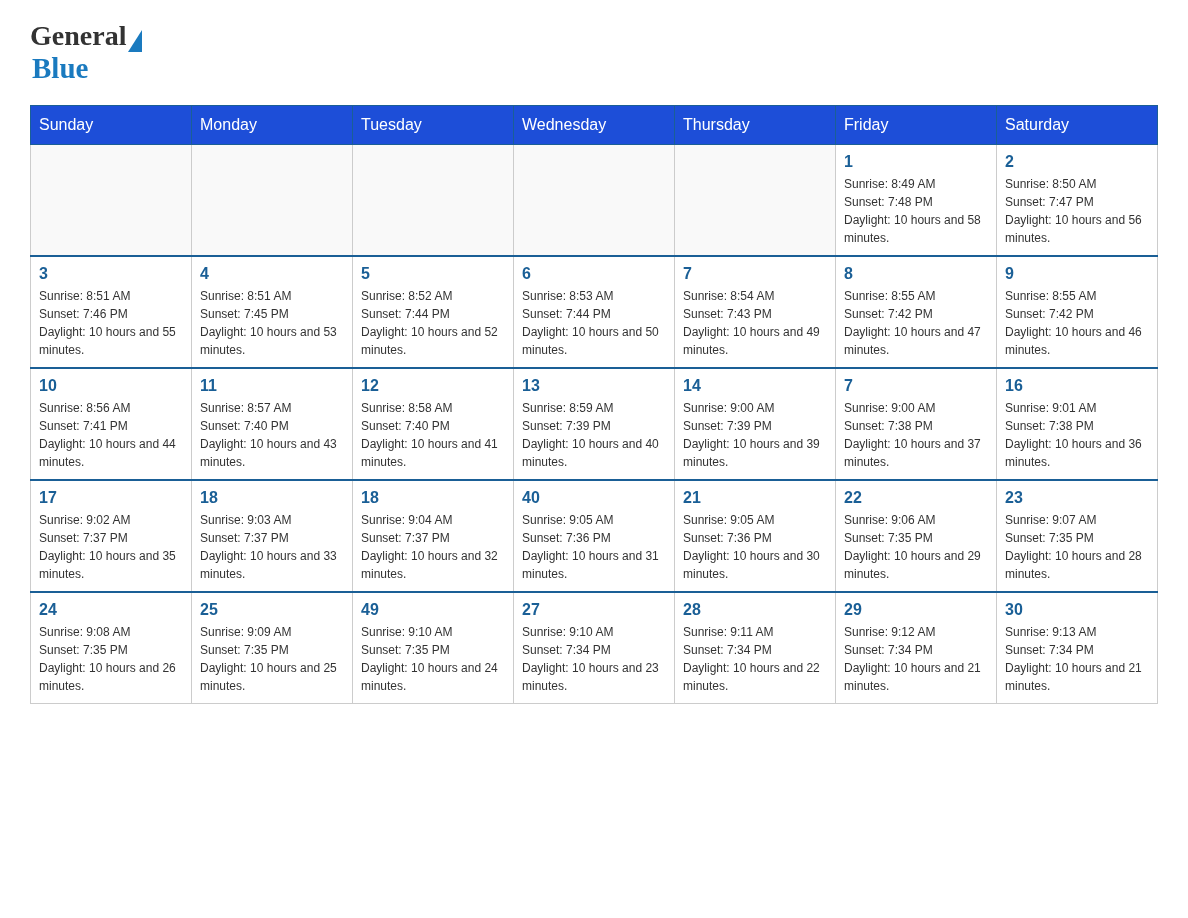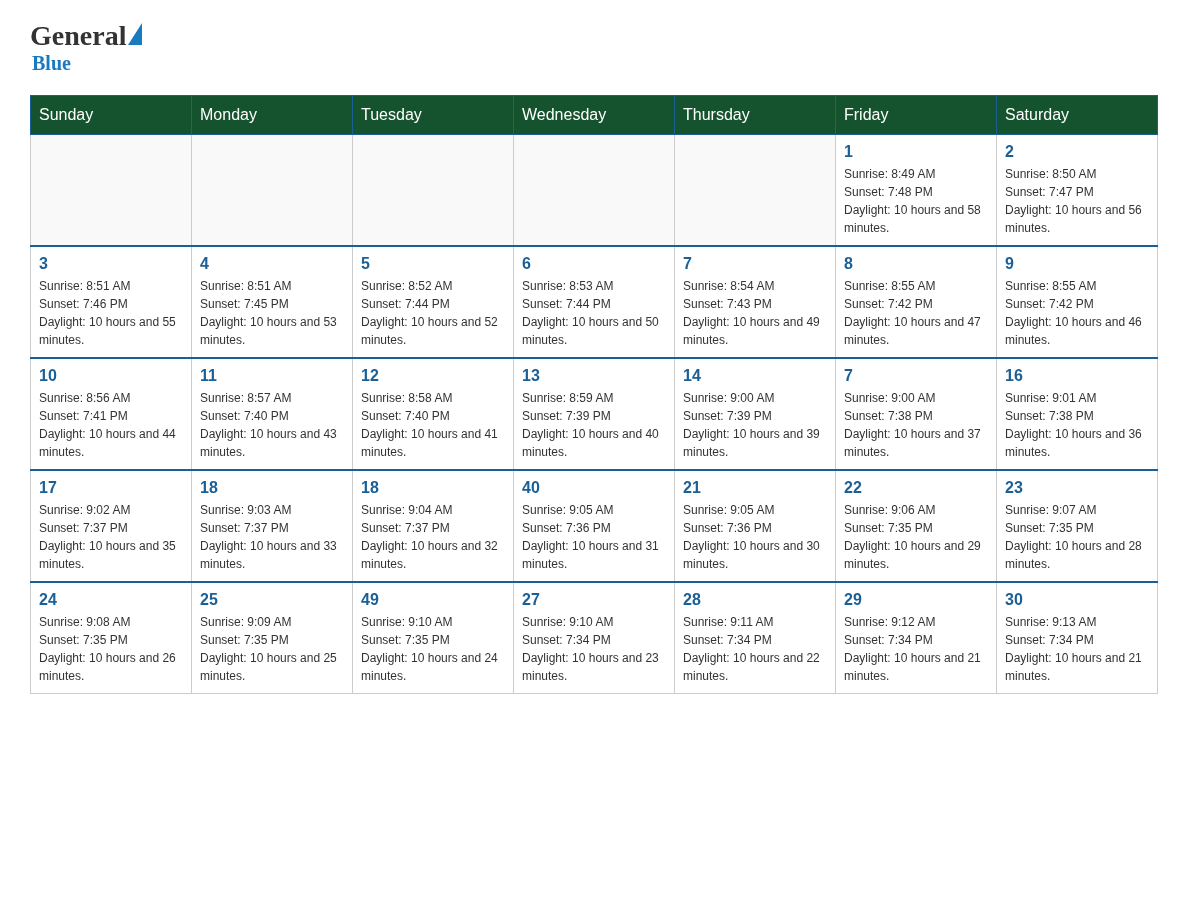--- a/index.html
+++ b/index.html
@@ -29,49 +29,49 @@
     }
     .logo-triangle {
       width: 0;
       height: 0;
       border-left: 14px solid transparent;
       border-bottom: 22px solid #1a7abf;
       margin-left: 2px;
       margin-top: -4px;
     }
     .logo-blue {
-      font-size: 20px;
+      font-size: 29px;
       font-weight: bold;
       color: #1a7abf;
       font-family: Georgia, serif;
       margin-left: 2px;
     }
     .logo-full {
       display: flex;
-      align-items: center;
+      align-items: flex-end;
     }
     .header-right {
       text-align: right;
     }
     .month-year {
       font-size: 48px;
       color: #222;
       font-weight: normal;
     }
     .location {
       font-size: 20px;
       color: #444;
       margin-top: 4px;
     }
     .calendar {
       width: 100%;
       border-collapse: collapse;
     }
     .calendar th {
-      background-color: #14532d;
+      background-color: #1d4ed8;
       color: #fff;
       padding: 10px 8px;
       font-size: 16px;
       font-weight: normal;
       text-align: left;
       border: 1px solid #1a5f96;
     }
     .calendar td {
       vertical-align: top;
       padding: 8px;

